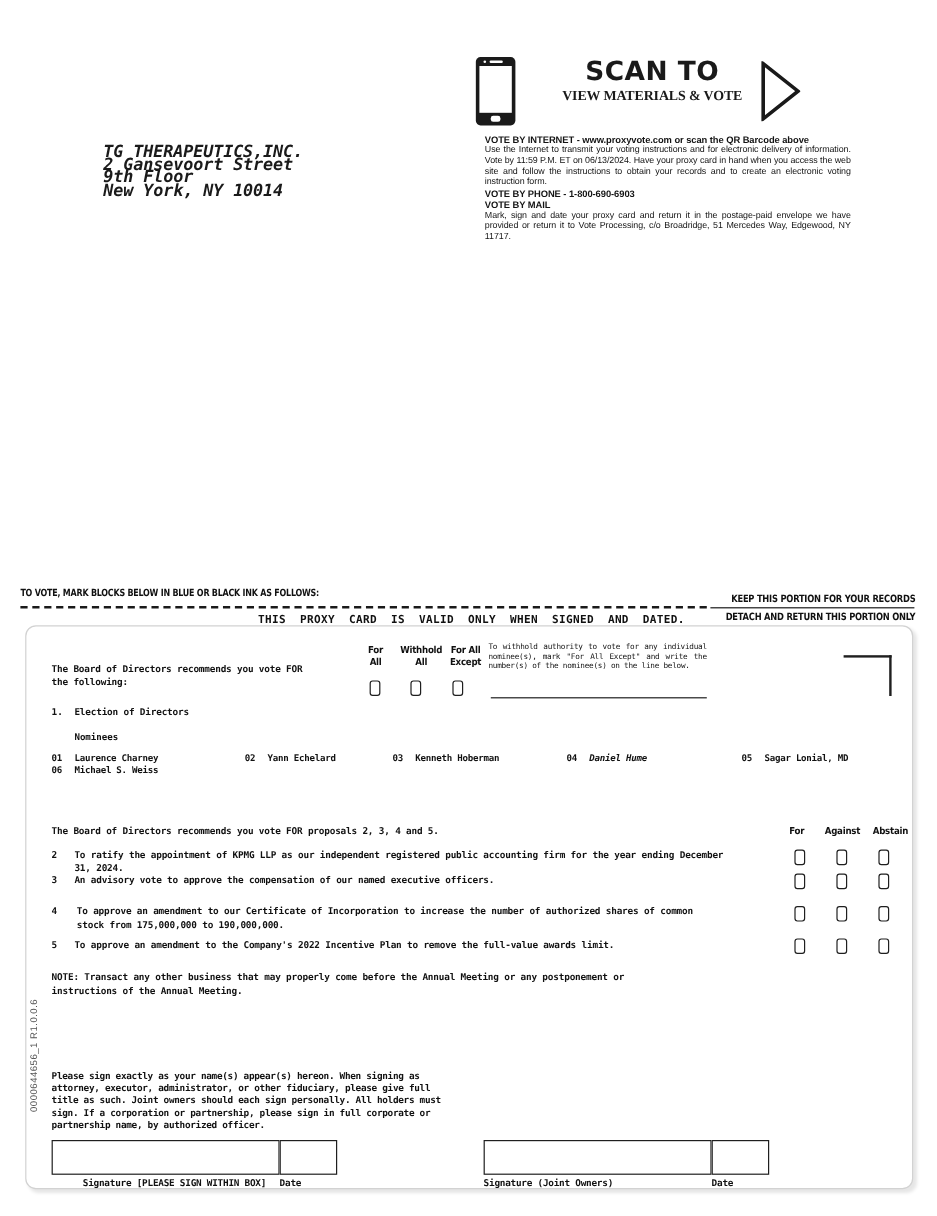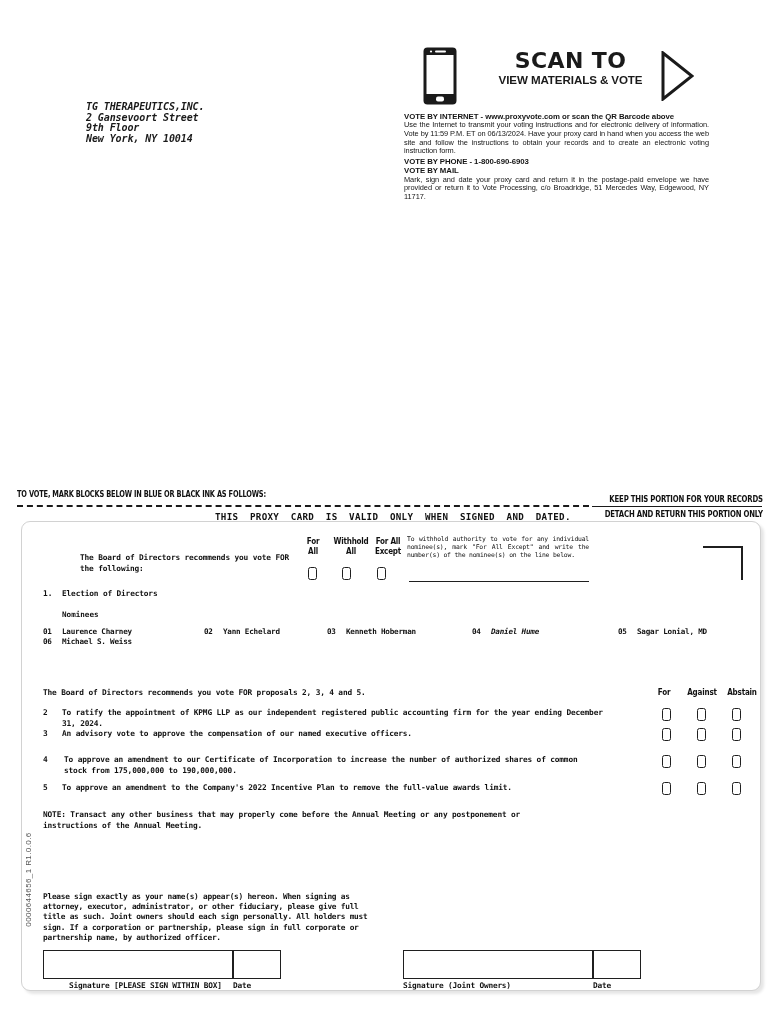--- a/index.html
+++ b/index.html
@@ -20,34 +20,34 @@
   .top-section {
     position: absolute;
     left: 0; top: 0;
     width: 781px;
     height: 470px;
   }
 
   .company-address {
     position: absolute;
     left: 86px;
-    top: 102px;
+    top: 122px;
     font-family: "DejaVu Sans Mono", "Liberation Mono", monospace;
     font-style: italic;
     font-weight: bold;
-    font-size: 10px;
+    font-size: 14px;
     line-height: 10.6px;
     letter-spacing: -0.1px;
     color: #1a1a1a;
     white-space: pre;
   }
 
   .scan-block {
     position: absolute;
-    left: 415px;
+    left: 388px;
     top: 44px;
     width: 310px;
     height: 70px;
   }
   .phone-icon {
     position: absolute;
     left: 8px;
     top: 3px;
     width: 34px;
     height: 58px;
@@ -61,21 +61,21 @@
   }
   .scan-to {
     font-family: "DejaVu Sans", sans-serif;
     font-weight: bold;
     font-size: 22px;
     letter-spacing: 0.4px;
     line-height: 24px;
     color: #1a1a1a;
   }
   .scan-sub {
-    font-family: Liberation Sans, sans-serif;
+    font-family: Liberation Serif, serif;
     font-weight: bold;
     font-size: 11.6px;
     letter-spacing: -0.1px;
     line-height: 14px;
     color: #1a1a1a;
     white-space: nowrap;
   }
   .arrow-icon {
     position: absolute;
     left: 245px;
@@ -190,21 +190,20 @@
     position: absolute;
     left: 21px;
     top: 31px;
     font-family: "DejaVu Sans Mono", "Liberation Mono", monospace;
     font-weight: bold;
     font-size: 7.8px;
     line-height: 10.5px;
     color: #111;
     white-space: pre;
     letter-spacing: -0.15px;
-    margin-left: 37px;
   }
 
   .col-head {
     position: absolute;
     font-family: "DejaVu Sans Condensed", "Liberation Sans", sans-serif;
     font-size: 8px;
     font-weight: bold;
     line-height: 9.6px;
     text-align: center;
     color: #111;

